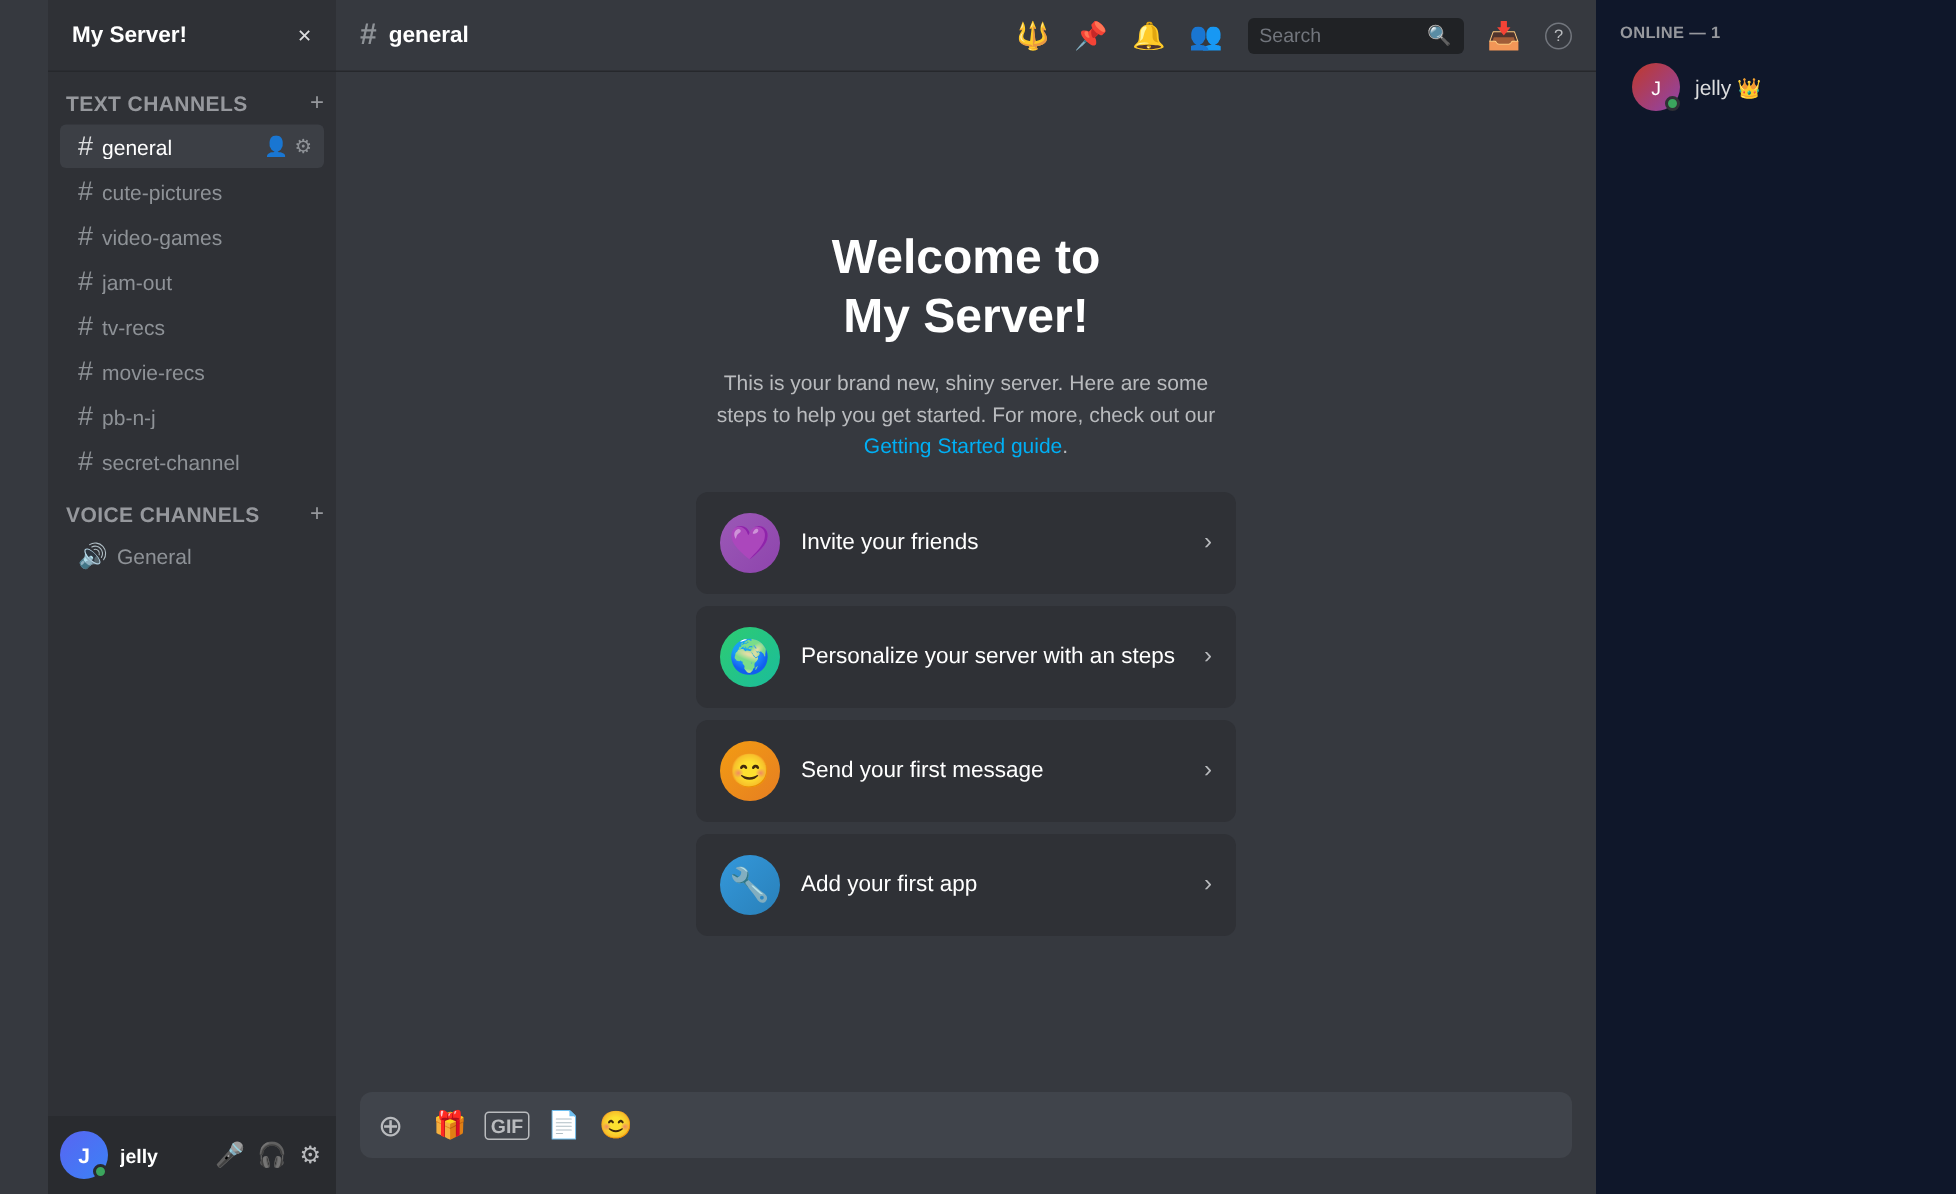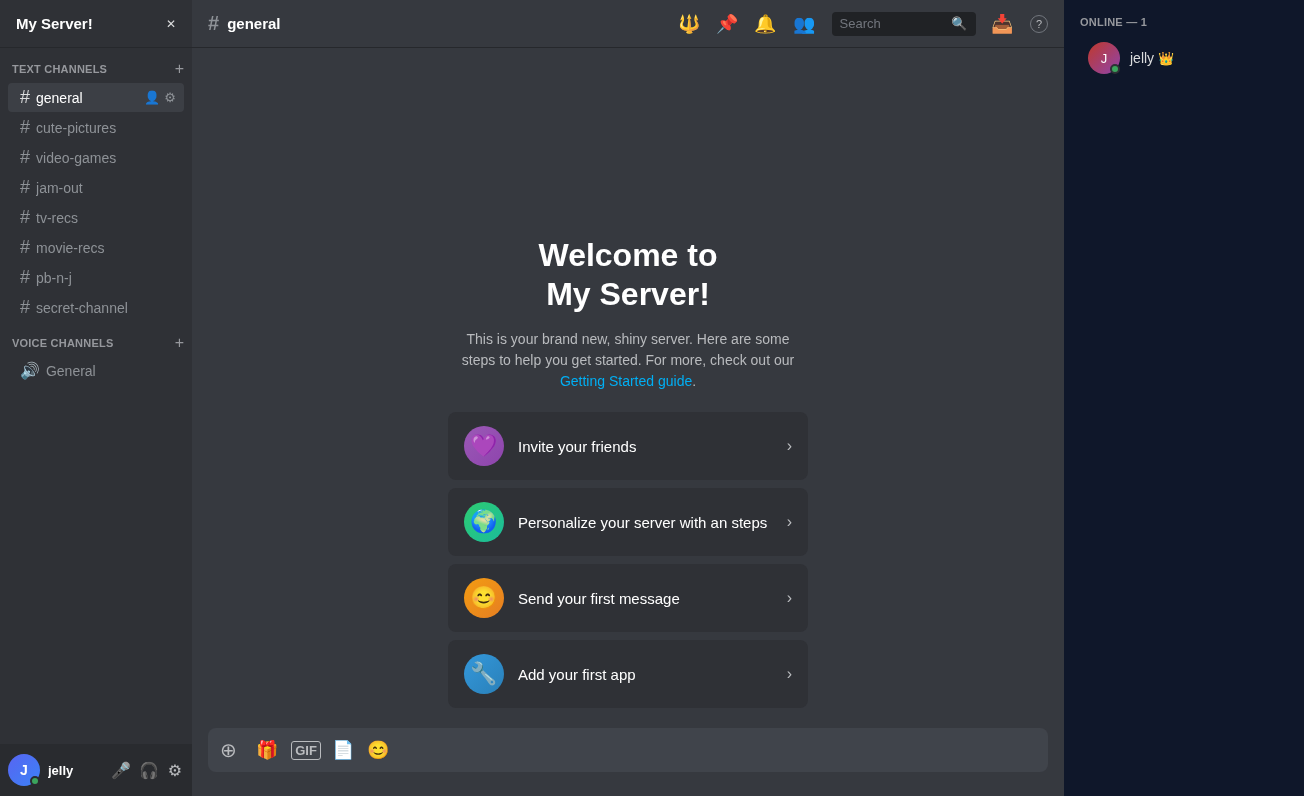--- a/index.html
+++ b/index.html
@@ -9,20 +9,21 @@
       color: #dcddde;
       width: 1304px;
       height: 796px;
       overflow: hidden;
       display: flex;
       flex-direction: column;
     }
     .app {
       display: flex;
       height: 100%;
+      margin-left: 32px;
     }
     
     .sidebar {
       width: 192px;
       background: #2f3136;
       display: flex;
       flex-direction: column;
       height: 100%;
       flex-shrink: 0;
     }
@@ -58,21 +59,21 @@
       margin-bottom: 8px;
     }
     .channel-section-header {
       display: flex;
       align-items: center;
       justify-content: space-between;
       padding: 4px 8px 4px 12px;
       cursor: pointer;
     }
     .channel-section-title {
-      font-size: 11px;
+      font-size: 14px;
       font-weight: 700;
       color: #96989d;
       text-transform: uppercase;
       letter-spacing: 0.02em;
     }
     .channel-section-add {
       color: #96989d;
       font-size: 16px;
       cursor: pointer;
     }
@@ -247,21 +248,21 @@
     
     .chat-area {
       flex: 1;
       display: flex;
       flex-direction: column;
       overflow: hidden;
     }
     .messages-area {
       flex: 1;
       display: flex;
-      align-items: flex-end;
+      align-items: center;
       justify-content: center;
       overflow-y: auto;
     }
     .welcome-container {
       text-align: center;
       max-width: 400px;
       padding: 20px;
     }
     .welcome-title {
       font-size: 32px;

